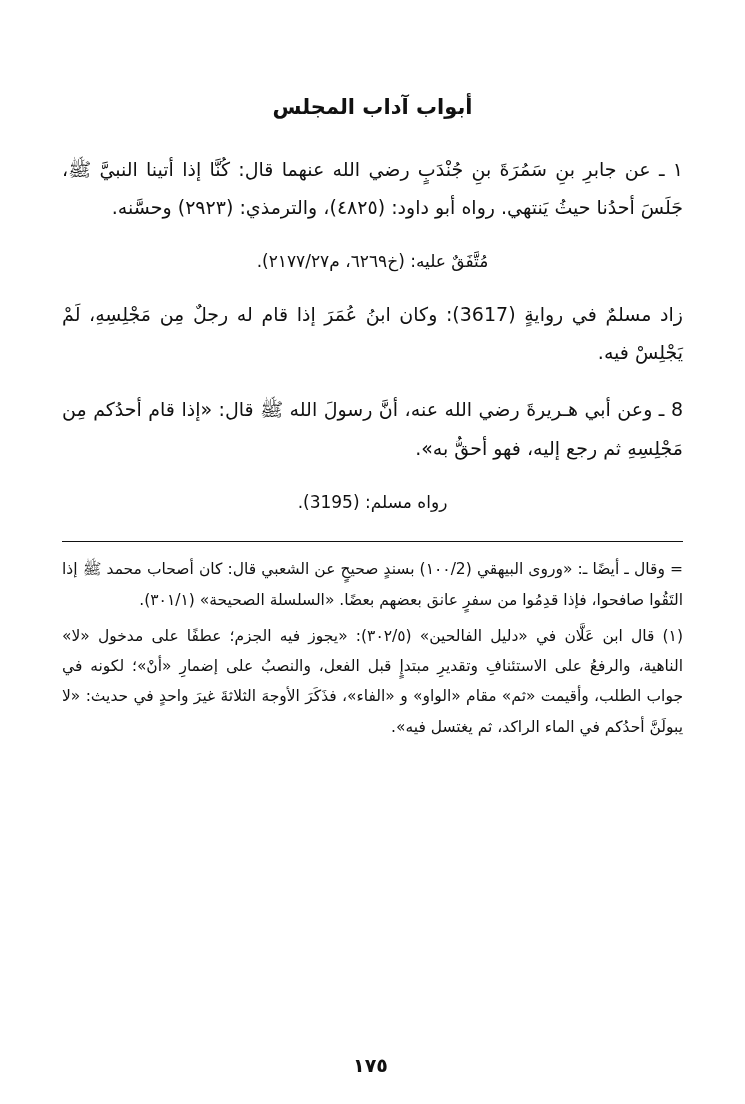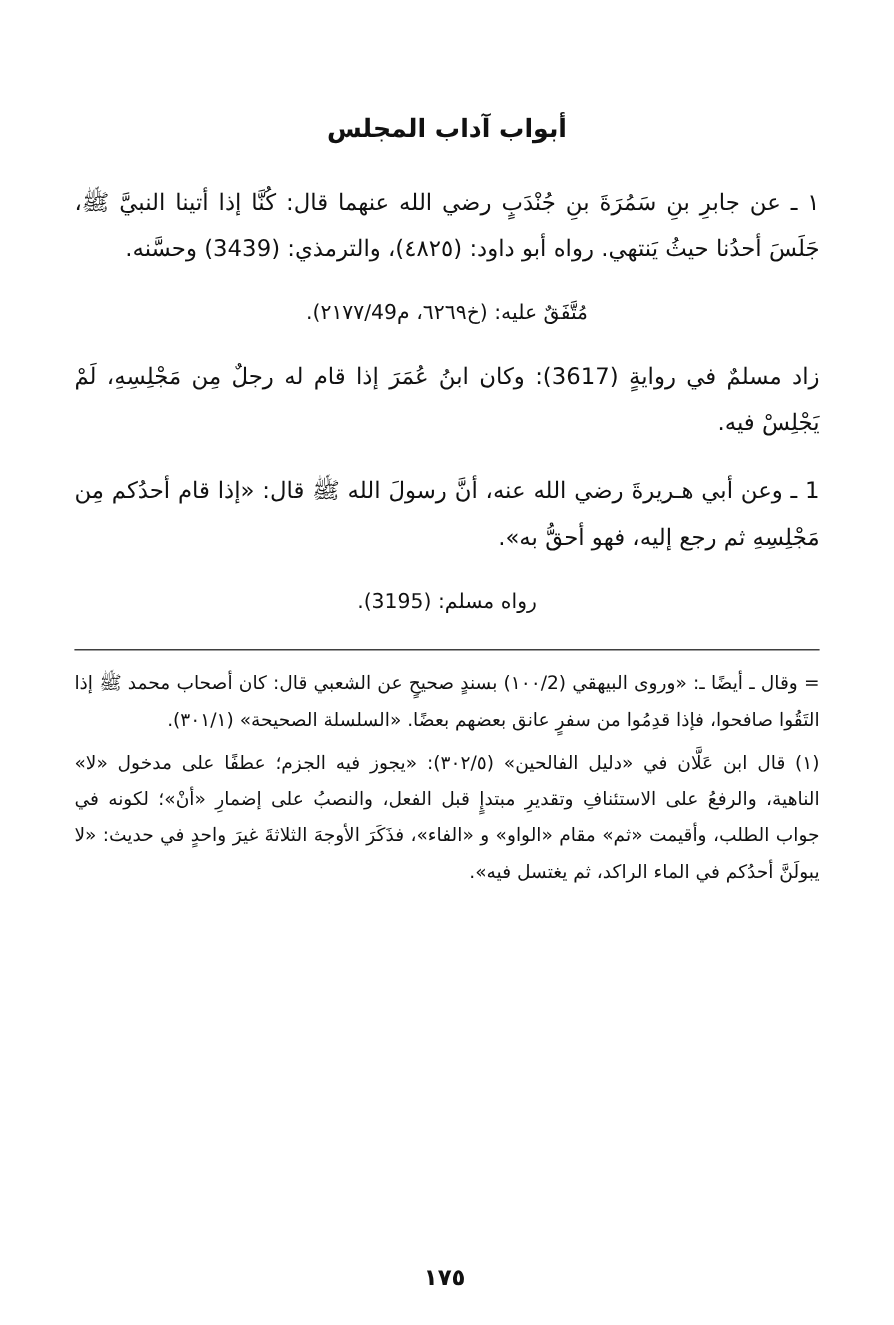--- a/index.html
+++ b/index.html
@@ -82,27 +82,27 @@
     font-weight: bold;
   }
 </style>
 </head>
 <body>
 
 <div class="page">
 
   <h1 class="chapter-title">أبواب آداب المجلس</h1>
 
-  <p class="hadith">١ ـ عن جابرِ بنِ سَمُرَةَ بنِ جُنْدَبٍ رضي الله عنهما قال: كُنَّا إذا أتينا النبيَّ ﷺ، جَلَسَ أحدُنا حيثُ يَنتهي. رواه أبو داود: (٤٨٢٥)، والترمذي: (3439) وحسَّنه.</p>
+  <p class="hadith">١ ـ عن جابرِ بنِ سَمُرَةَ بنِ جُنْدَبٍ رضي الله عنهما قال: كُنَّا إذا أتينا النبيَّ ﷺ، جَلَسَ أحدُنا حيثُ يَنتهي. رواه أبو داود: (٤٨٢٥)، والترمذي: (٢٩٢٣) وحسَّنه.</p>
 
-  <p class="source center-ish">مُتَّفَقٌ عليه: (خ٦٢٦٩، م٢١٧٧/49).</p>
+  <p class="source center-ish">مُتَّفَقٌ عليه: (خ٦٢٦٩، م٢١٧٧/٢٧).</p>
 
   <p class="addition">زاد مسلمٌ في روايةٍ (3617): وكان ابنُ عُمَرَ إذا قام له رجلٌ مِن مَجْلِسِهِ، لَمْ يَجْلِسْ فيه.</p>
 
-  <p class="hadith">1 ـ وعن أبي هـريرةَ رضي الله عنه، أنَّ رسولَ الله ﷺ قال: «إذا قام أحدُكم مِن مَجْلِسِهِ ثم رجع إليه، فهو أحقُّ به».</p>
+  <p class="hadith">8 ـ وعن أبي هـريرةَ رضي الله عنه، أنَّ رسولَ الله ﷺ قال: «إذا قام أحدُكم مِن مَجْلِسِهِ ثم رجع إليه، فهو أحقُّ به».</p>
   <p class="source center-ish">رواه مسلم: (3195).</p>
 
   <hr class="footnote-rule">
 
   <div class="footnotes">
     <p class="footnote">= وقال ـ أيضًا ـ: «وروى البيهقي (١٠٠/2) بسندٍ صحيحٍ عن الشعبي قال: كان أصحاب محمد ﷺ إذا التَقُوا صافحوا، فإذا قدِمُوا من سفرٍ عانق بعضهم بعضًا. «السلسلة الصحيحة» (٣٠١/١).</p>
     <p class="footnote">(١) قال ابن عَلَّان في «دليل الفالحين» (٣٠٢/٥): «يجوز فيه الجزم؛ عطفًا على مدخول «لا» الناهية، والرفعُ على الاستئنافِ وتقديرِ مبتدإٍ قبل الفعل، والنصبُ على إضمارِ «أنْ»؛ لكونه في جواب الطلب، وأقيمت «ثم» مقام «الواو» و «الفاء»، فذَكَرَ الأوجهَ الثلاثةَ غيرَ واحدٍ في حديث: «لا يبولَنَّ أحدُكم في الماء الراكد، ثم يغتسل فيه».</p>
   </div>
 
   <div class="page-number">١٧٥</div>

